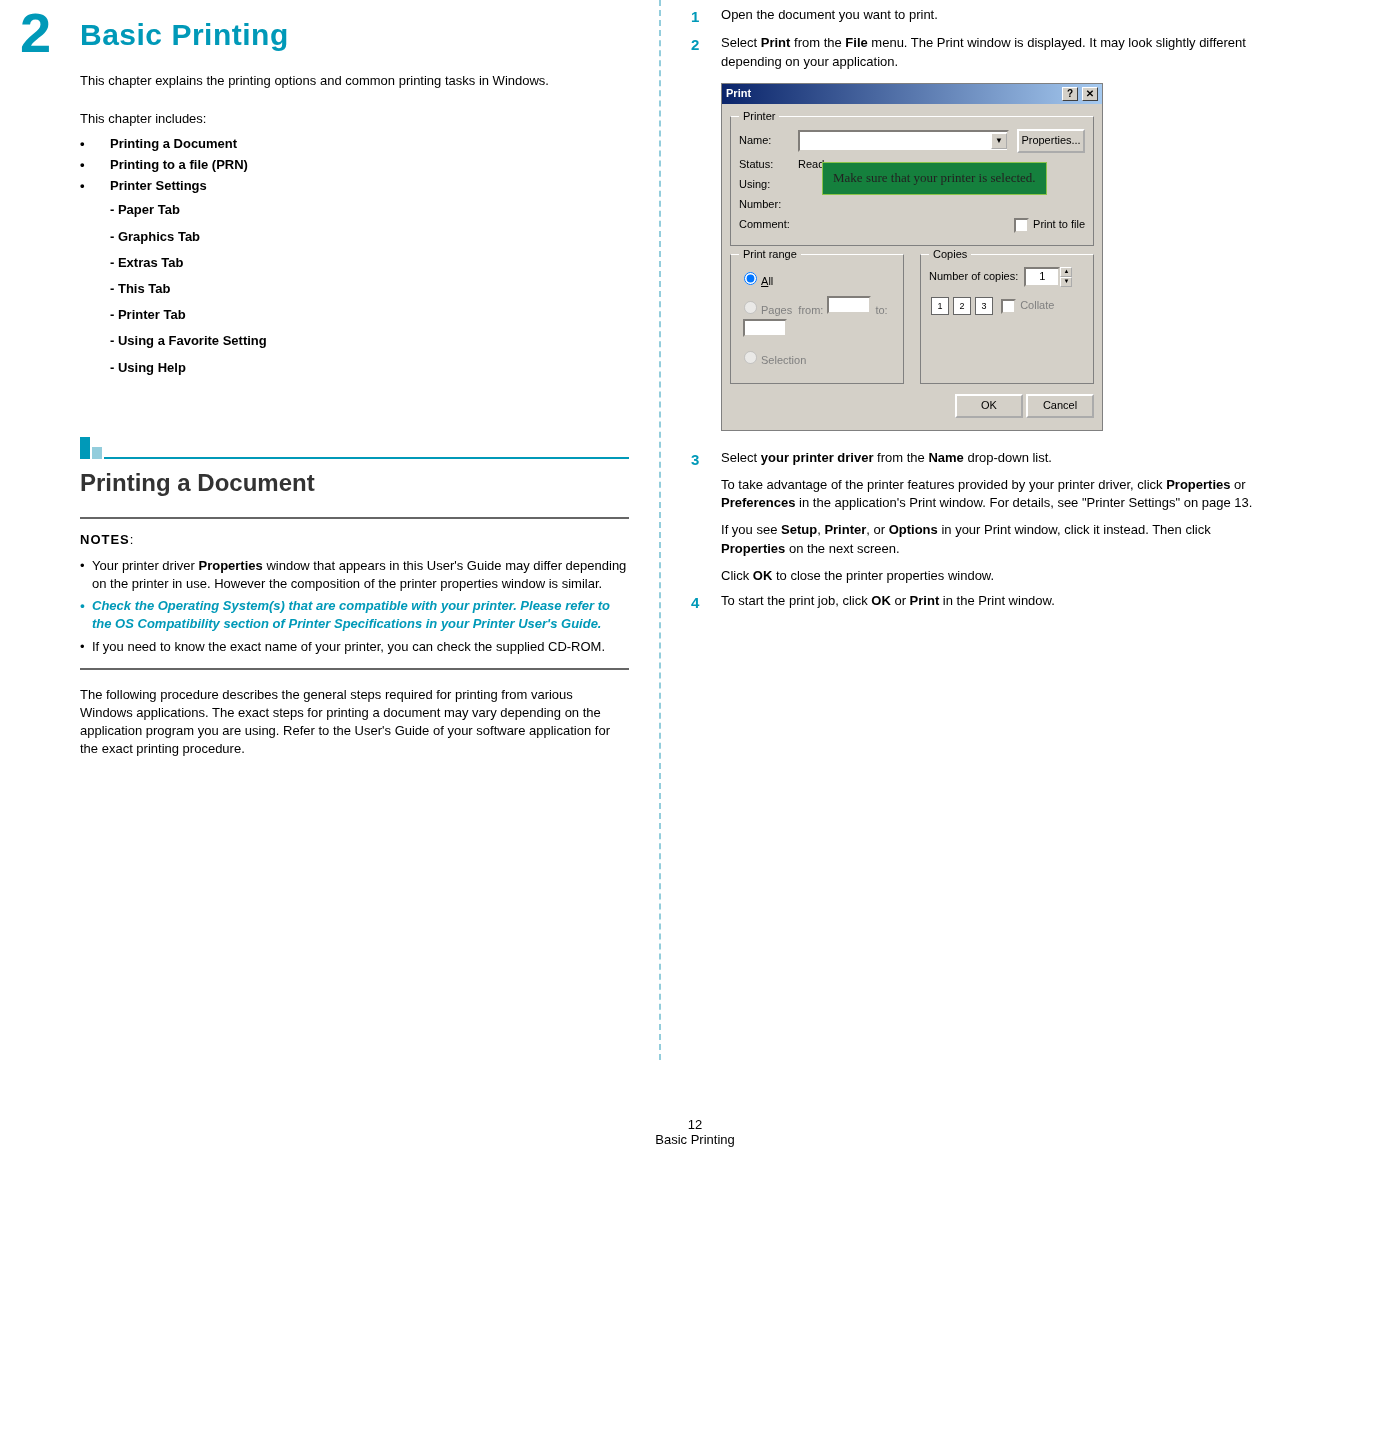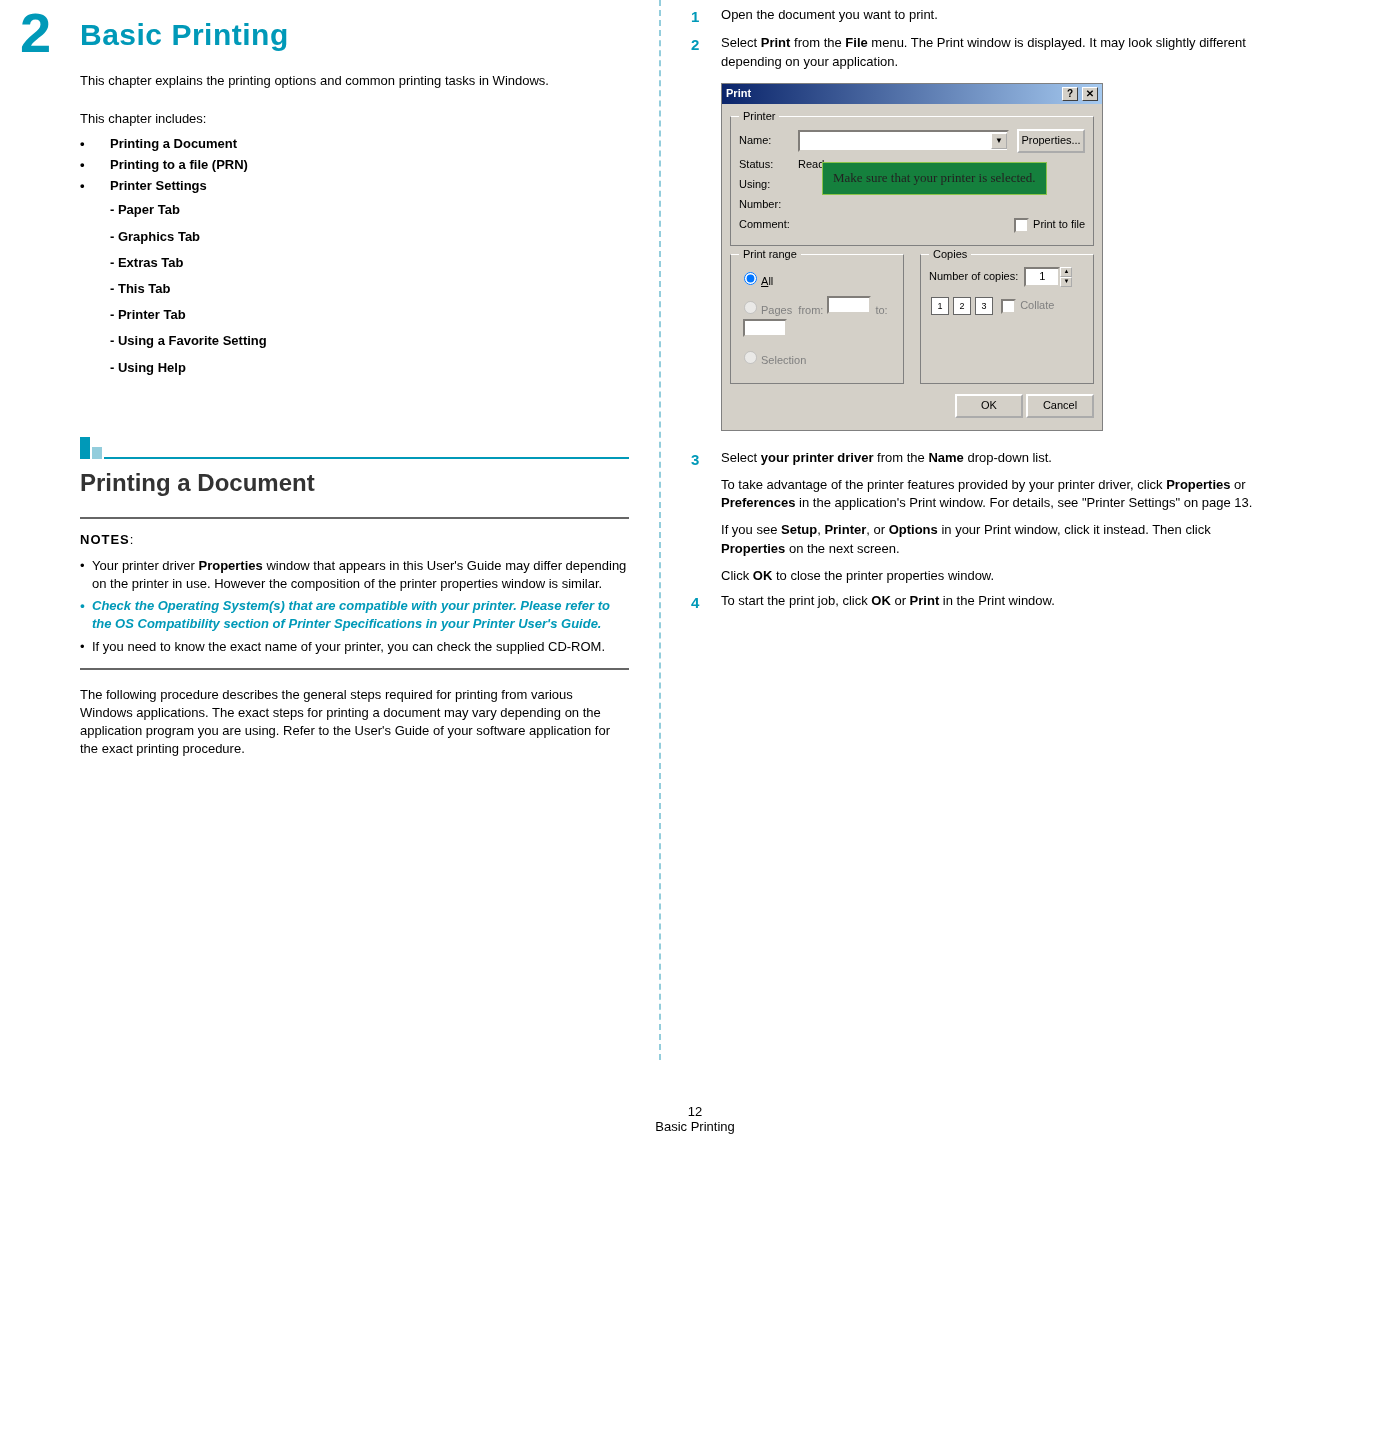--- a/index.html
+++ b/index.html
@@ -49,21 +49,21 @@
 .radio-line input{margin-right:4px}
 .grey{color:#808080}
 .numbox{display:inline-block;width:32px;height:16px;background:#fff;border:2px inset #d4d0c8;text-align:center}
 .spinner{display:inline-block;width:12px;height:20px;vertical-align:middle}
 .spinner div{height:8px;background:#d4d0c8;border:1px outset #fff;font-size:6px;text-align:center;line-height:6px}
 .callout{position:absolute;background:#15803d;border:1px solid #8bc34a;padding:6px 10px;font-size:13px;font-family:Liberation Serif, serif;color:#222}
 .callout-wrap{position:relative}
 .collate-box{display:inline-block;width:16px;height:16px;border:1px solid #666;margin:0 2px;background:#fff;font-size:9px;text-align:center;line-height:16px}
 .btnrow{text-align:right;margin-top:6px;margin-bottom:4px}
 .chk{display:inline-block;width:11px;height:11px;border:2px inset #d4d0c8;background:#fff;margin-right:4px;vertical-align:middle}
-.footer{text-align:center;font-size:13px;margin-top:4px}
+.footer{text-align:center;font-size:13px;margin-top:17px}
 .pagesinput{display:inline-block;width:40px;height:14px;background:#fff;border:2px inset #d4d0c8;margin:0 4px}
 </style>
 </head>
 <body>
 
 <div style="position:relative">
   <span class="chapnum">2</span>
 </div>
 
 <div class="page">

